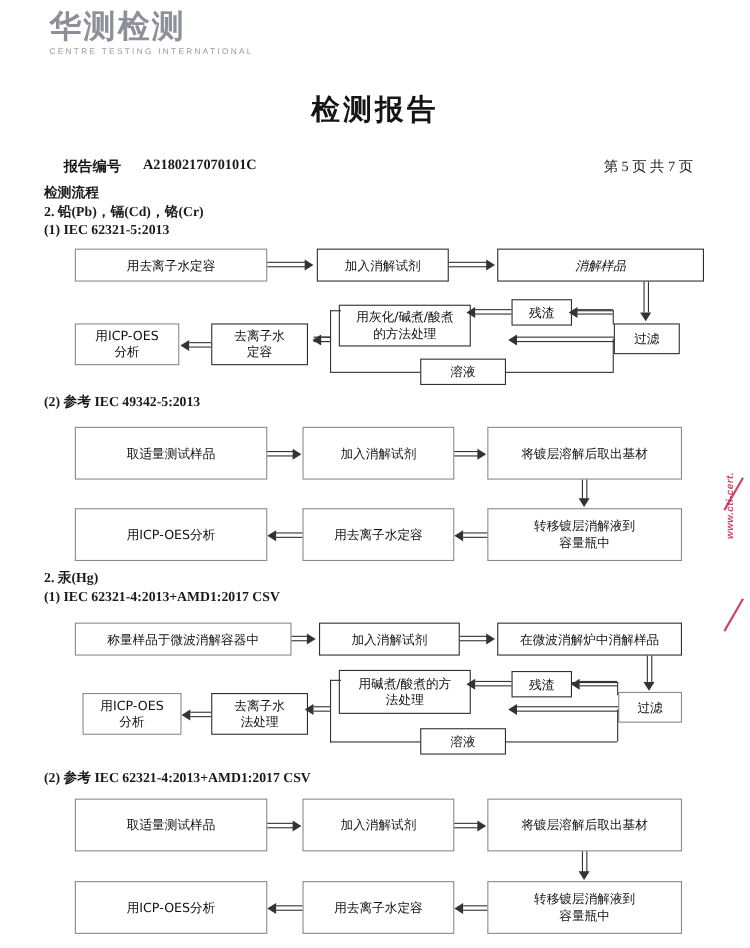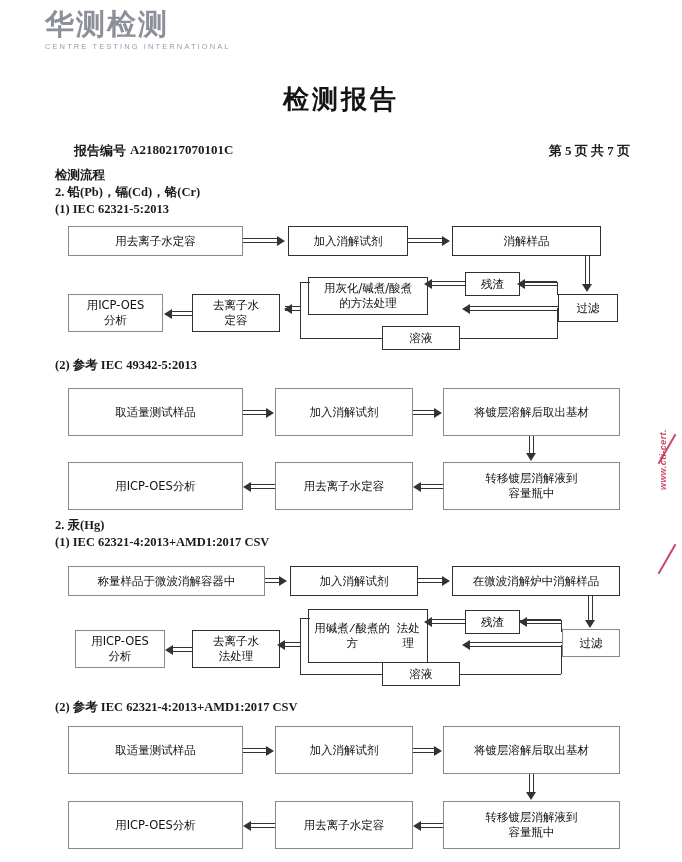--- a/index.html
+++ b/index.html
@@ -75,28 +75,28 @@
   }
 
   
   #meta-row {
     position: absolute;
     left: 58px; right: 52px; top: 142px;
     height: 18px;
     font-size: 13px;
     font-weight: bold;
   }
-  #report-no-label { position: absolute; left: 16px; top: 0; }
+  #report-no-label { position: absolute; left: 0; top: 0; }
   #report-no-value { position: absolute; left: 72px; top: 0; font-weight: bold; }
-  #page-indicator { position: absolute; right: 0; top: 0; font-weight: bold; }
+  #page-indicator { position: absolute; right: 0; top: 0; font-weight: normal; }
 
   
   .hd {
     position: absolute;
-    left: 55px;
+    left: 40px;
     font-size: 12.5px;
     font-weight: bold;
     white-space: nowrap;
   }
   #hd-process { top: 167px; }
   #hd-sec1    { top: 184px; }
   #hd-sec1a   { top: 202px; }
   #hd-sec1b   { top: 357px; }
   #hd-sec2    { top: 517px; }
   #hd-sec2a   { top: 535px; }
@@ -215,21 +215,21 @@
 <div class="hd" id="hd-sec1a">(1) IEC 62321-5:2013</div>
 <div class="hd" id="hd-sec1b">(2) 参考 IEC 49342-5:2013</div>
 <div class="hd" id="hd-sec2">2. 汞(Hg)</div>
 <div class="hd" id="hd-sec2a">(1) IEC 62321-4:2013+AMD1:2017 CSV</div>
 <div class="hd" id="hd-sec2b">(2) 参考 IEC 62321-4:2013+AMD1:2017 CSV</div>
 
 <div>
 
   <div class="fbox" style="left:68px;  top:226px; width:175px; height:30px;">用去离子水定容</div>
   <div class="fbox dark" style="left:288px; top:226px; width:120px; height:30px;">加入消解试剂</div>
-  <div class="fbox dark" style="left:452px; top:226px; width:149px; height:30px;">消解样品</div>
+  <div class="fbox dark" style="left:452px; top:226px; width:188px; height:30px;font-style:italic;">消解样品</div>
 
   <div class="fbox dark" style="left:308px; top:277px; width:120px; height:38px; flex-direction:column;">
     <span>用灰化/碱煮/酸煮</span>
     <span>的方法处理</span>
   </div>
   <div class="fbox dark" style="left:465px; top:272px; width:55px; height:24px;">残渣</div>
   <div class="fbox dark" style="left:558px; top:294px; width:60px; height:28px;">过滤</div>
   <div class="fbox dark" style="left:382px; top:326px; width:78px; height:24px;">溶液</div>
   <div class="fbox dark" style="left:192px; top:294px; width:88px; height:38px; flex-direction:column;">
     <span>去离子水</span>
@@ -297,21 +297,21 @@
   <div class="ar-left" style="left:413px; top:482px;"></div>
   <div class="h2" style="left:251px; top:484px; width:24px;"></div>
   <div class="ar-left" style="left:243px; top:482px;"></div>
 </div>
 
 <div>
   <div class="fbox" style="left:68px;  top:566px; width:197px; height:30px;">称量样品于微波消解容器中</div>
   <div class="fbox dark" style="left:290px; top:566px; width:128px; height:30px;">加入消解试剂</div>
   <div class="fbox dark" style="left:452px; top:566px; width:168px; height:30px;">在微波消解炉中消解样品</div>
 
-  <div class="fbox dark" style="left:308px; top:609px; width:120px; height:54px; flex-direction:row;font-family:Liberation Mono, monospace;">
+  <div class="fbox dark" style="left:308px; top:609px; width:120px; height:40px; flex-direction:column;">
     <span>用碱煮/酸煮的方</span>
     <span>法处理</span>
   </div>
   <div class="fbox dark" style="left:465px; top:610px; width:55px; height:24px;">残渣</div>
   <div class="fbox" style="left:562px; top:629px; width:58px; height:28px;">过滤</div>
   <div class="fbox dark" style="left:382px; top:662px; width:78px; height:24px;">溶液</div>
   <div class="fbox dark" style="left:192px; top:630px; width:88px; height:38px; flex-direction:column;">
     <span>去离子水</span>
     <span>法处理</span>
   </div>

